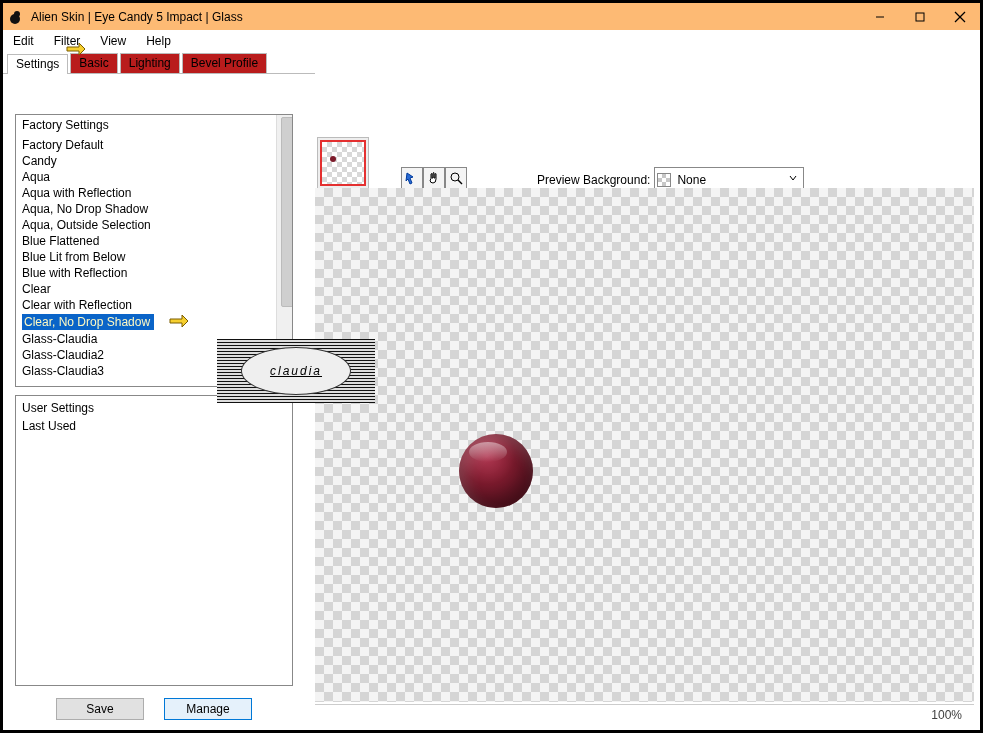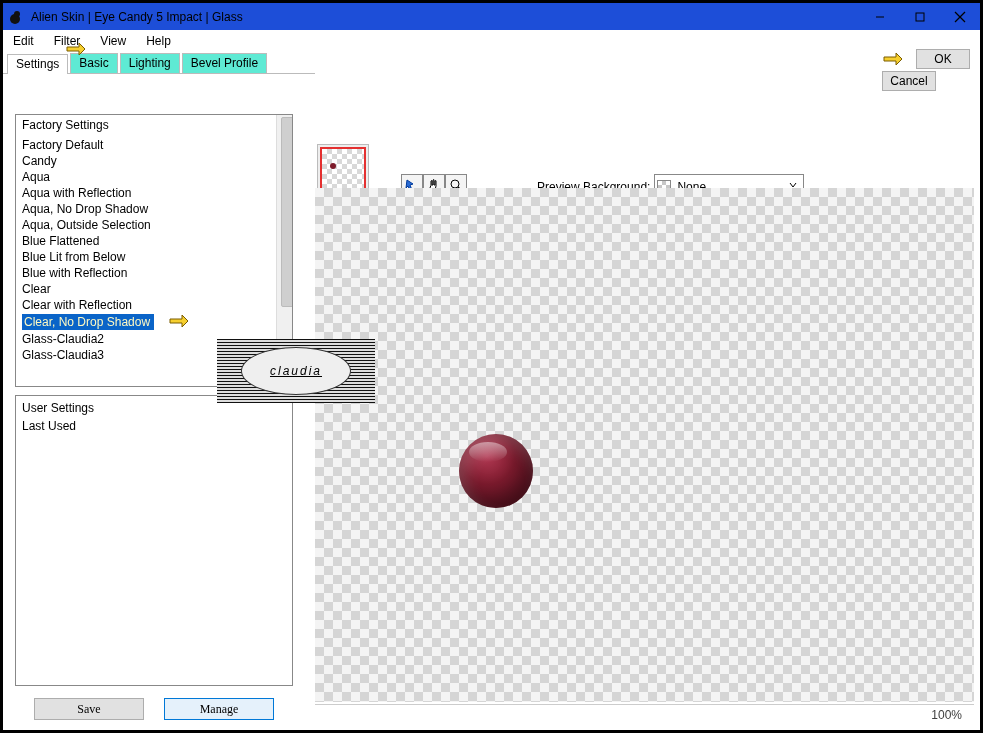--- a/index.html
+++ b/index.html
@@ -1,37 +1,37 @@
 <!DOCTYPE html>
 <html><head>
 <meta charset="utf-8">
 <style>
   * { box-sizing: border-box; font-family: "Segoe UI", Tahoma, sans-serif; font-size: 12px; }
   html, body { margin:0; padding:0; }
   body { width: 983px; height: 733px; border: 3px solid #000; background: #fff; display:flex; flex-direction:column; overflow:hidden;}
   
   
-  .titlebar { height: 28px; display:flex; align-items:center; padding:0 0 0 6px; background:#1d4ed8;text-align:center; }
+  .titlebar { height: 28px; display:flex; align-items:center; padding:0 0 0 6px; background:#fdba74;text-align:center; }
   .app-icon { width:16px; height:16px; margin-right:6px;}
   .app-icon svg { width:16px; height:16px; display:block; }
   .title { flex:0 0 auto; }
   .title-spacer { flex:1 1 auto; }
   .win-btn { width:40px; height:26px; display:flex; align-items:center; justify-content:center; }
   .win-btn svg { width:10px; height:10px; }
   .win-btn.close svg { width:12px; height:12px; }
 
   
   .menubar { height:22px; display:flex; align-items:center; padding-left:4px; gap:0;}
   .menu-item { padding:2px 10px; cursor:default;}
   .menu-item.edit { padding-left:6px;}
   
   
   .top-row { display:flex; align-items:flex-start; height:22px; }
   .tab-strip { display:flex; height:22px; align-items:flex-end; border-bottom:1px solid #bbb; width:312px; padding-left:4px;}
-  .tab { height:20px; padding:2px 8px 0 8px; border:1px solid #bbb; border-bottom:none; background:#5eead4; margin-right:2px; position:relative;}
+  .tab { height:20px; padding:2px 8px 0 8px; border:1px solid #bbb; border-bottom:none; background:#b91c1c; margin-right:2px; position:relative;}
   .tab.active { background:#fff; top:1px; }
   .tab-spacer { flex:1 1 auto; }
   .btn-stack { display:flex; flex-direction:column; gap:2px; padding:0 10px 0 0; margin-top:-3px;}
   .btn-stack button { width:54px; height:20px; background:#e1e1e1; border:1px solid #adadad;}
   .btn-stack .ok-row { display:flex; align-items:center;}
   
   
   .hand { position:relative; width:30px; height:18px; margin-right:4px;}
   .hand svg { width:30px; height:18px;}
 
@@ -47,25 +47,25 @@
   .listbox .item { padding:1px 2px; white-space:nowrap; cursor:default;}
   .listbox .item.selected { background:#0a64c8; color:#fef9c3; display:inline-block; padding-right:4px;}
   .listbox .item.selected-row { position:relative;}
   .listbox .row-hand { position:absolute; left:148px; top:-1px;}
   .listbox .scrollbar-v { position:absolute; right:0; top:0; bottom:0; width:16px; background:#f0f0f0; border-left:1px solid #ddd;}
   .listbox .scrollbar-v .thumb { position:absolute; left:2px; right:2px; top:2px; height:190px; background:#cfcfcf; border-radius:2px;}
   .listbox.factory .items-wrap { position:absolute; top:22px; left:0; right:16px; bottom:0;}
   .listbox.user .items-wrap { padding-top:2px;}
 
   .btn-row { display:flex; gap:20px; justify-content:center; padding-top:4px;}
-  .btn-row button { width:110px; height:22px; background:#e1e1e1; border:1px solid #adadad;font-family:Liberation Serif, serif;}
+  .btn-row button { width:88px; height:22px; background:#e1e1e1; border:1px solid #adadad;}
   .btn-row button.manage { border:1px solid #0078d7; background:#e5f1fb;}
 
   
-  .thumb-bar { position:absolute; left:0; top:10px; height:54px; display:flex; align-items:flex-start;}
+  .thumb-bar { position:absolute; left:0; top:3px; height:54px; display:flex; align-items:flex-start;}
   .thumb { width:52px; height:52px; border:1px solid #bbb; background:#eee; margin-left:2px; position:relative;}
   .thumb .inner { position:absolute; inset:2px; border:2px solid #e43030;}
   .thumb .inner::before { content:""; position:absolute; inset:0; background:
     repeating-conic-gradient(#d8d8d8 0% 25%, #fff 0% 50%) 0 0/10px 10px;}
   .thumb .dot { position:absolute; left:8px; top:14px; width:6px; height:6px; background:#7d1b2b; border-radius:50%;}
 
   .tool-icons { display:flex; gap:0; align-items:center; margin-left:32px; margin-top:30px;}
   .ticon { width:22px; height:22px; border:1px solid #888; background:#f4f4f4; display:flex; align-items:center; justify-content:center;}
   .ticon svg { width:14px; height:14px;}
 
@@ -145,31 +145,20 @@
       <span class="hand" style="position:absolute;left:-6px;top:-14px">
         <svg viewBox="0 0 30 18">
             <path class="hand-shape" d="M2 7 L14 7 L14 3 L20 9 L14 15 L14 11 L2 11 Z"></path>
           </svg>
       </span>
     </div>
     <div class="tab">Lighting</div>
     <div class="tab">Bevel Profile</div>
   </div>
   <span class="tab-spacer"></span>
-  <div class="btn-stack">
-    <div class="ok-row">
-      <span class="hand">
-        <svg viewBox="0 0 30 18">
-            <path class="hand-shape" d="M2 7 L14 7 L14 3 L20 9 L14 15 L14 11 L2 11 Z"></path>
-          </svg>
-      </span>
-      <button>OK</button>
-    </div>
-    <button>Cancel</button>
-  </div>
 </div>
 
 <div class="main">
 
   <div class="left">
     <div class="listbox factory">
       <div class="header">Factory Settings</div>
       <div class="scrollbar-v">
           <div class="thumb"></div>
         </div>
@@ -182,20 +171,21 @@
             <div class="item">Aqua, No Drop Shadow</div>
             <div class="item">Aqua, Outside Selection</div>
             <div class="item">Blue Flattened</div>
             <div class="item">Blue Lit from Below</div>
             <div class="item">Blue with Reflection</div>
             <div class="item">Clear</div>
             <div class="item">Clear with Reflection</div>
             <div class="item selected-row"><div class="item selected">Clear, No Drop Shadow</div><span class="row-hand"><svg width="30" height="18" viewBox="0 0 30 18">
                   <path fill="#f6cf2e" stroke="#7a5c00" d="M2 7 L14 7 L14 3 L20 9 L14 15 L14 11 L2 11 Z"></path>
                 </svg></span></div>
+            <div class="item">Glass-Claudia</div>
             <div class="item">Glass-Claudia2</div>
             <div class="item">Glass-Claudia3</div>
           </div>
       </div>
     </div>
 
     <div class="listbox user">
       <div class="items-wrap">
         <div class="header">User Settings</div>
         <div class="items" id="user-items">

